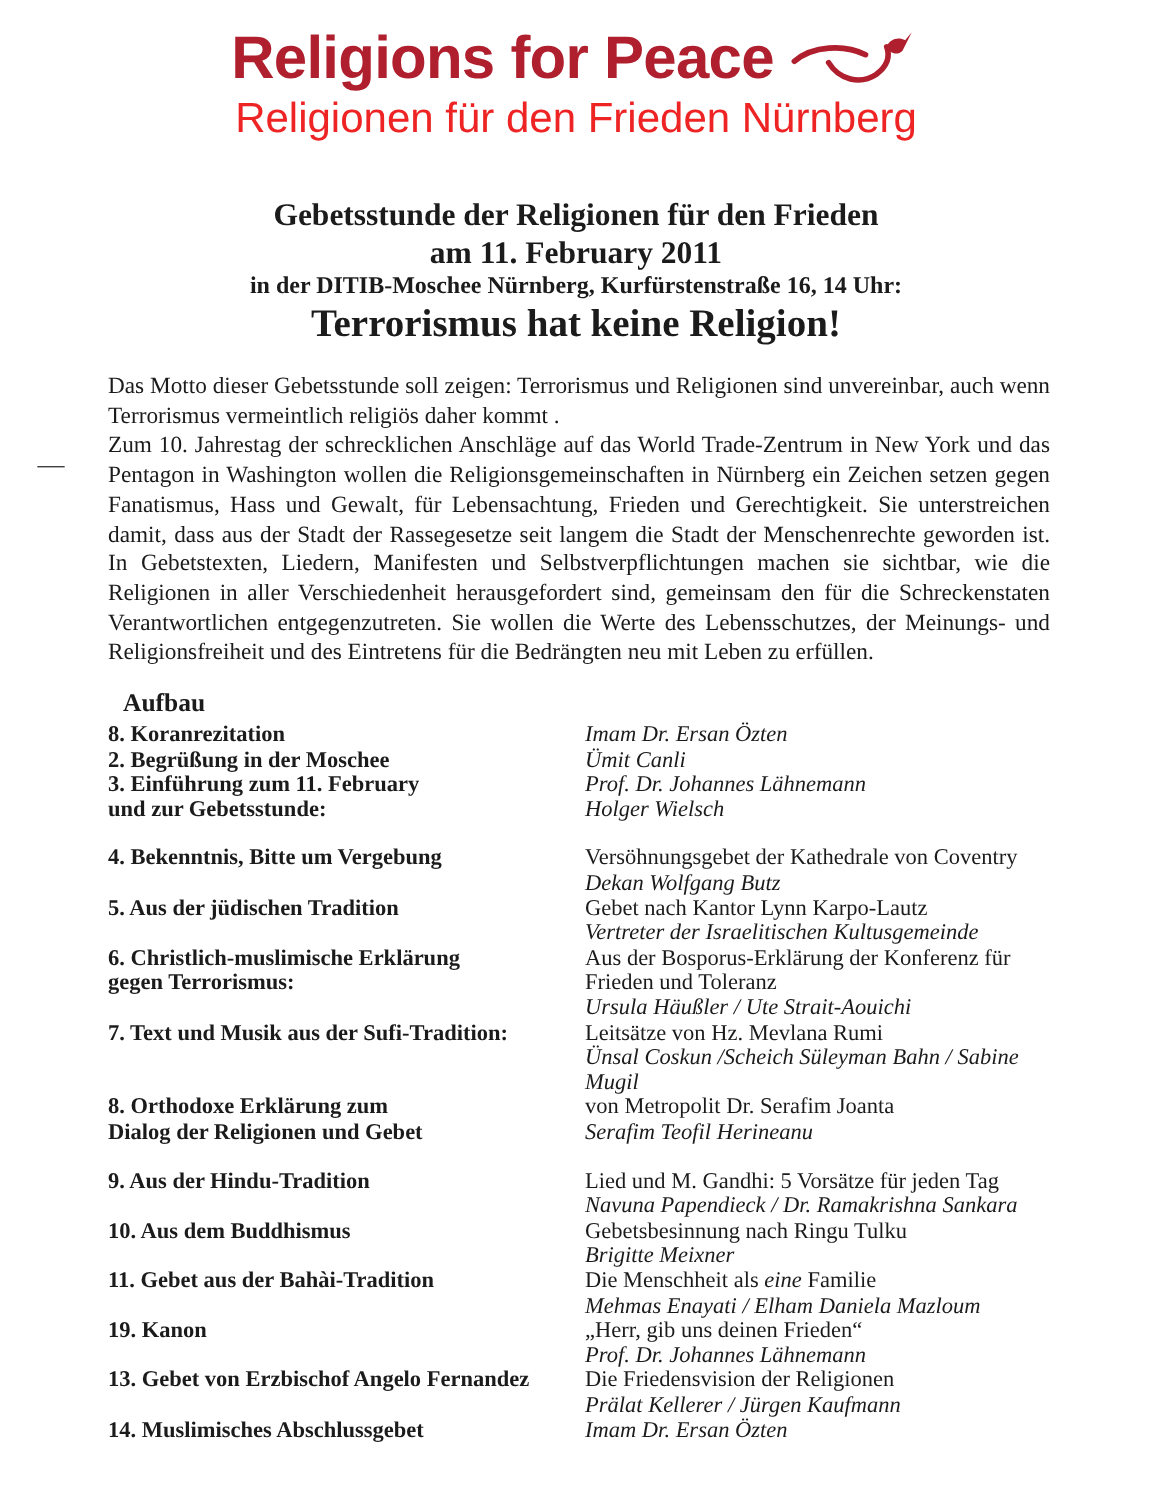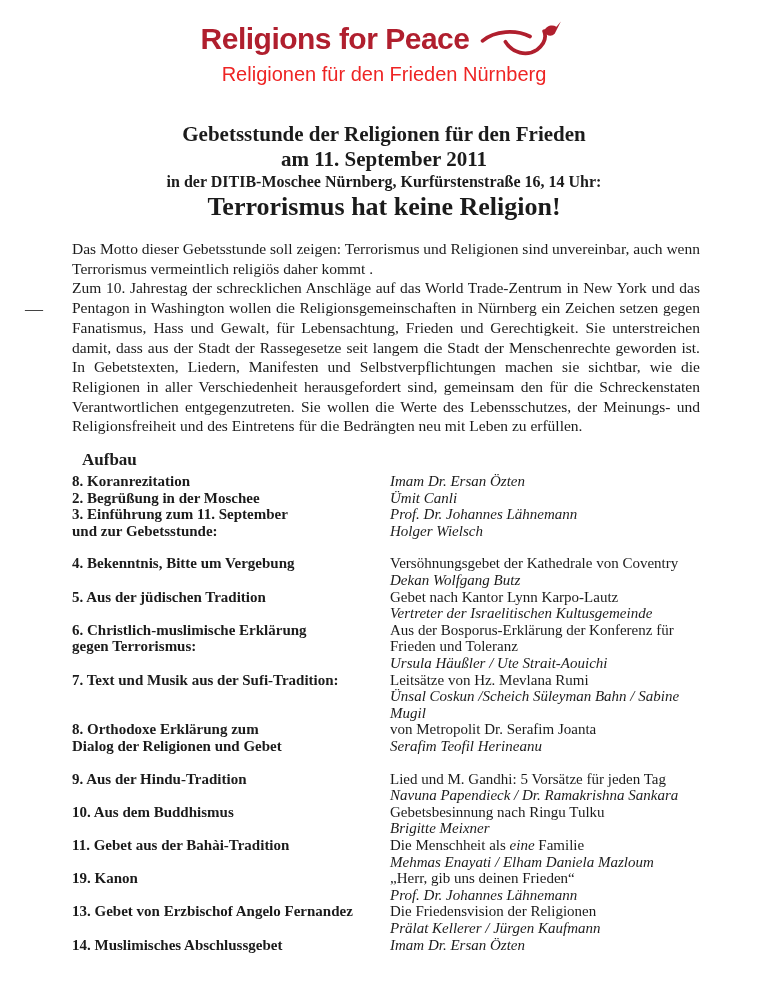--- a/index.html
+++ b/index.html
@@ -15,27 +15,27 @@
     overflow: hidden;
   }
   
   .logo-block { padding-top: 16px; text-align: center; }
   .logo-row {
     display: flex; align-items: center; justify-content: center; gap: 10px;
   }
   .logo-title {
     font-family: "Liberation Sans", sans-serif;
     font-weight: bold;
-    font-size: 30px;
+    font-size: 40px;
     letter-spacing: -0.5px;
   }
   .dove { width: 88px; height: 44px; margin-top: 2px; }
   .logo-subtitle {
     font-family: "Liberation Sans", sans-serif;
-    font-size: 20px;
+    font-size: 28px;
     margin-top: 1px;
   }
   
   .title-block { margin-top: 36px; text-align: center; line-height: 1.18; }
   .title-l1, .title-l2 { font-size: 21px; font-weight: bold; }
   .title-l3 { font-size: 16px; font-weight: bold; margin-top: 1px; }
   .title-l4 { font-size: 26px; font-weight: bold; margin-top: 1px; }
   
   .body-block {
     margin: 16px 68px 0 72px;
@@ -85,21 +85,21 @@
         <path d="M4 26 C 18 14, 42 13, 58 21" stroke="#b01f2e" stroke-width="4.2" stroke-linecap="round"></path>
         <path d="M30 27 C 38 40, 54 44, 66 36 C 74 30, 77 23, 74 15" stroke="#b01f2e" stroke-width="4.2" stroke-linecap="round"></path>
         <path d="M74 15 C 76 9, 83 7, 88 10 L 93 4 L 86 18 C 82 22, 76 20, 74 15 Z" fill="#b01f2e"></path>
       </svg>
     </div>
     <div class="logo-subtitle" style="color: rgb(238, 36, 36);">Religionen für den Frieden Nürnberg</div>
   </div>
 
   <div class="title-block">
     <div class="title-l1">Gebetsstunde der Religionen für den Frieden</div>
-    <div class="title-l2">am 11. September 2011</div>
+    <div class="title-l2">am 11. February 2011</div>
     <div class="title-l3">in der DITIB-Moschee Nürnberg, Kurfürstenstraße 16, 14 Uhr:</div>
     <div class="title-l4">Terrorismus hat keine Religion!</div>
   </div>
 
   <div class="margin-mark">—</div>
 
   <div class="body-block">
     <p>Das Motto dieser Gebetsstunde soll zeigen: Terrorismus und Religionen sind unvereinbar, auch wenn Terrorismus vermeintlich religiös daher kommt .</p>
     <p>Zum 10. Jahrestag der schrecklichen Anschläge auf das World Trade-Zentrum in New York und das Pentagon in Washington wollen die Religionsgemeinschaften in Nürnberg ein Zeichen setzen gegen Fanatismus, Hass und Gewalt, für Lebensachtung, Frieden und Gerechtigkeit. Sie unterstreichen damit, dass aus der Stadt der Rassegesetze seit langem die Stadt der Menschenrechte geworden ist. In Gebetstexten, Liedern, Manifesten und Selbstverpflichtungen machen sie sichtbar, wie die Religionen in aller Verschiedenheit herausgefordert sind, gemeinsam den für die Schreckenstaten Verantwortlichen entgegenzutreten. Sie wollen die Werte des Lebensschutzes, der Meinungs- und Religionsfreiheit und des Eintretens für die Bedrängten neu mit Leben zu erfüllen.</p>
   </div>
@@ -118,21 +118,21 @@
         <div class="prog-row">
           <div class="prog-left">
             <div>2. Begrüßung in der Moschee</div>
           </div>
           <div class="prog-right">
             <div><span class="it">Ümit Canli</span></div>
           </div>
         </div>
         <div class="prog-row gap-after">
           <div class="prog-left">
-            <div>3. Einführung zum 11. September</div>
+            <div>3. Einführung zum 11. February</div>
             <div>und zur Gebetsstunde:</div>
           </div>
           <div class="prog-right">
             <div><span class="it">Prof. Dr. Johannes Lähnemann</span></div>
             <div><span class="it">Holger Wielsch</span></div>
           </div>
         </div>
         <div class="prog-row">
           <div class="prog-left">
             <div>4. Bekenntnis, Bitte um Vergebung</div>

